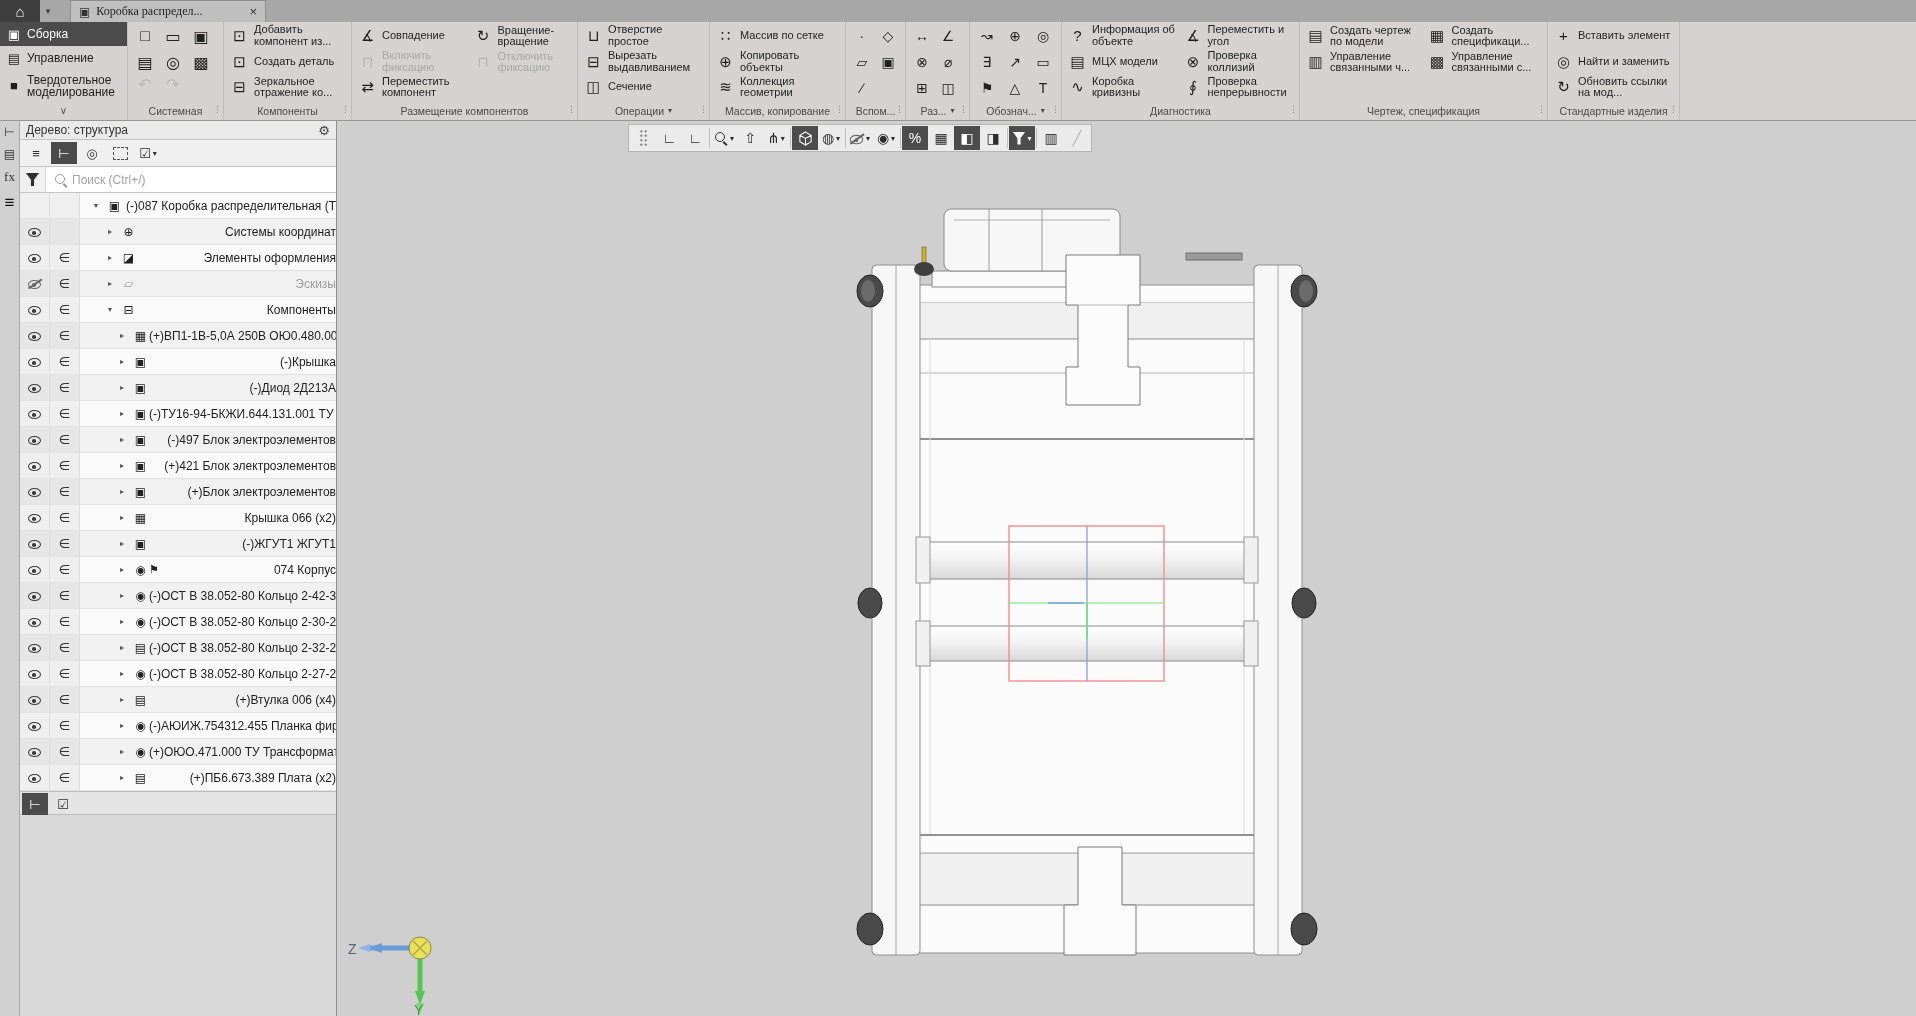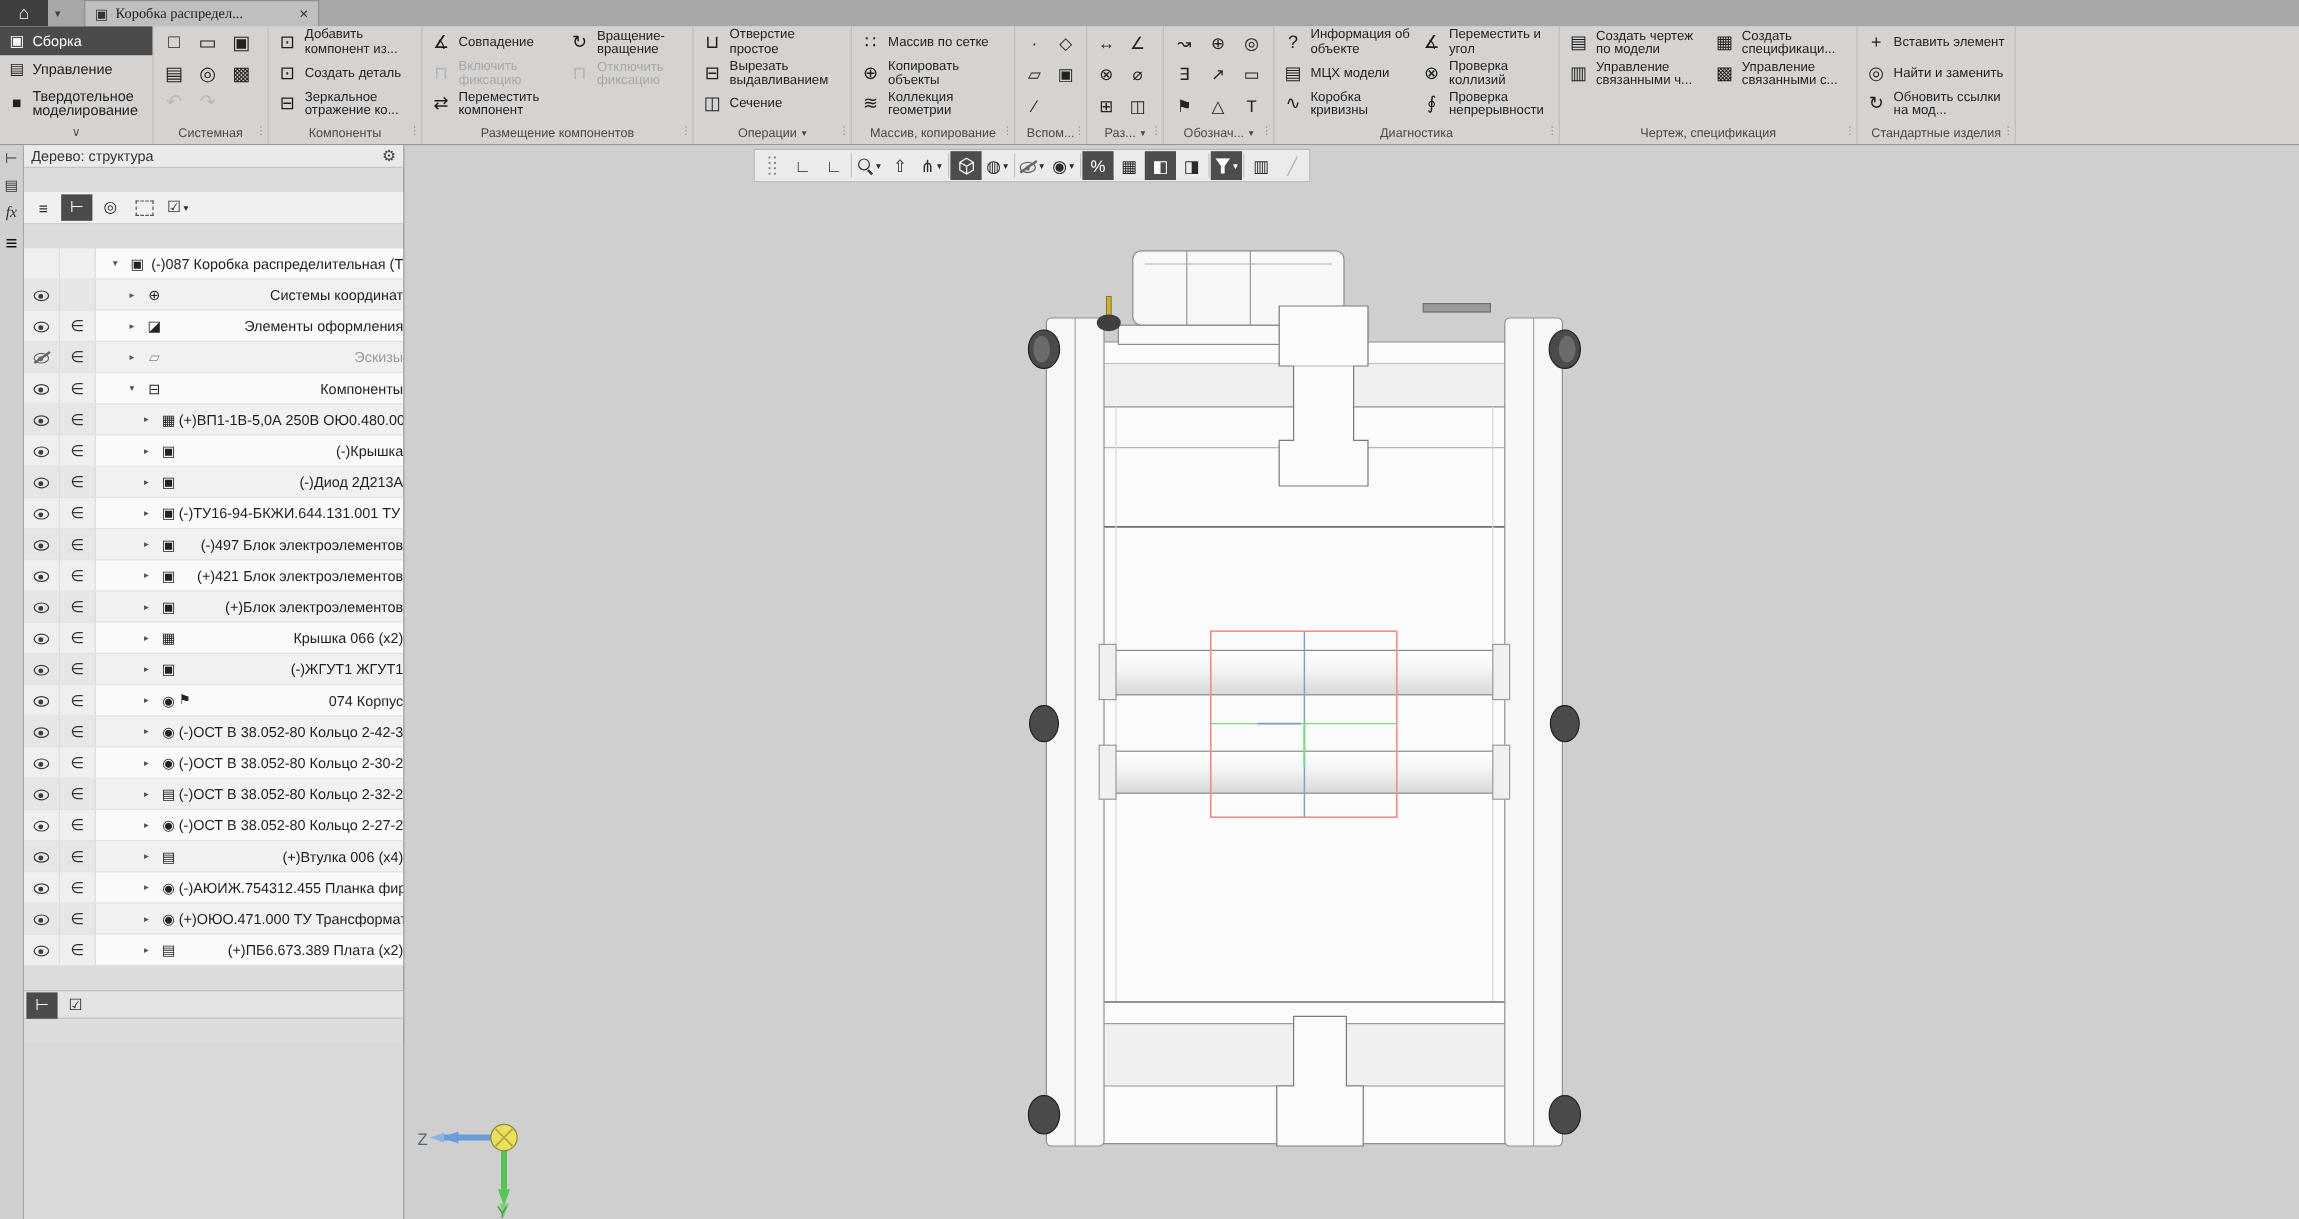--- a/index.html
+++ b/index.html
@@ -44,25 +44,25 @@
   .icon-grid { display:grid; grid-template-columns:repeat(3,28px); grid-auto-rows:26px; }
   .ibtn { display:flex; align-items:center; justify-content:center; font-size:16px; color:#222; }
   .ibtn.small { font-size:14px; }
   .ibtn.dis { color:#b9b9b9; }
   .mini-grid2 { display:grid; grid-template-columns:repeat(2,26px); grid-auto-rows:26px; }
   .mini-grid3 { display:grid; grid-template-columns:repeat(3,28px); grid-auto-rows:26px; }
   
   #leftstrip { position:absolute; top:121px; left:0; width:20px; bottom:0; background:#d0d0d0;
     border-right:1px solid #aaa; display:flex; flex-direction:column; align-items:center; padding-top:4px; gap:8px; }
   #leftstrip .sic { font-size:12px; color:#333; }
-  #leftstrip .sic.fx { font-style:italic; font-family:"Liberation Serif",serif; font-size:13px; }
+  #leftstrip .sic.fx { font-family:"Liberation Serif",serif; font-size:13px; }
   #leftstrip .sic.burger { font-size:17px; font-weight:bold; color:#111; }
   
   #treepanel { position:absolute; top:121px; left:20px; width:317px; bottom:0; background:#dcdcdc;
-    border-right:1px solid #8f8f8f; display:flex; flex-direction:column;gap:20px; }
+    border-right:1px solid #8f8f8f; display:flex; flex-direction:column; }
   .tree-header { height:19px; background:#eaeaea; border-bottom:1px solid #c4c4c4; display:flex;
     align-items:center; padding:0 6px; font-size:12px; color:#333; }
   .tree-header .th-title { flex:1; }
   .tree-header .gear { font-size:13px; color:#444; }
   .tree-toolbar { height:27px; background:#f0f0f0; border-bottom:1px solid #c4c4c4; display:flex;
     align-items:center; gap:2px; padding:0 3px; }
   .ttb { width:26px; height:22px; display:flex; align-items:center; justify-content:center;
     font-size:13px; color:#2e2e2e; }
   .ttb.active { background:#4b4b4b; color:#fff; }
   .ttb.dashedbox::before { content:""; width:13px; height:11px; border:1px dashed #555; }
@@ -432,20 +432,27 @@
   <div class="tree-toolbar">
     <div class="ttb">≡</div>
     <div class="ttb active">⊢</div>
     <div class="ttb">◎</div>
     <div class="ttb dashedbox"></div>
     <div class="ttb">
         <span>☑</span>
         <span class="tcaret">▾</span>
       </div>
   </div>
+  <div class="search-row">
+    <div class="funnel-btn">
+        <span class="funnel"></span>
+      </div>
+    <span class="mag search-mag"></span>
+    <input id="search-input" placeholder="Поиск (Ctrl+/)" style="">
+  </div>
 
   <div class="tree-rows">
 
     <div class="trow">
       <span class="cell"></span>
         <span class="cell"></span>
       <span class="indent l0"></span>
         <span class="exp">▾</span>
       <span class="ticon">▣</span>
       <span class="tlabel">(-)087 Коробка распределительная (Т</span>

